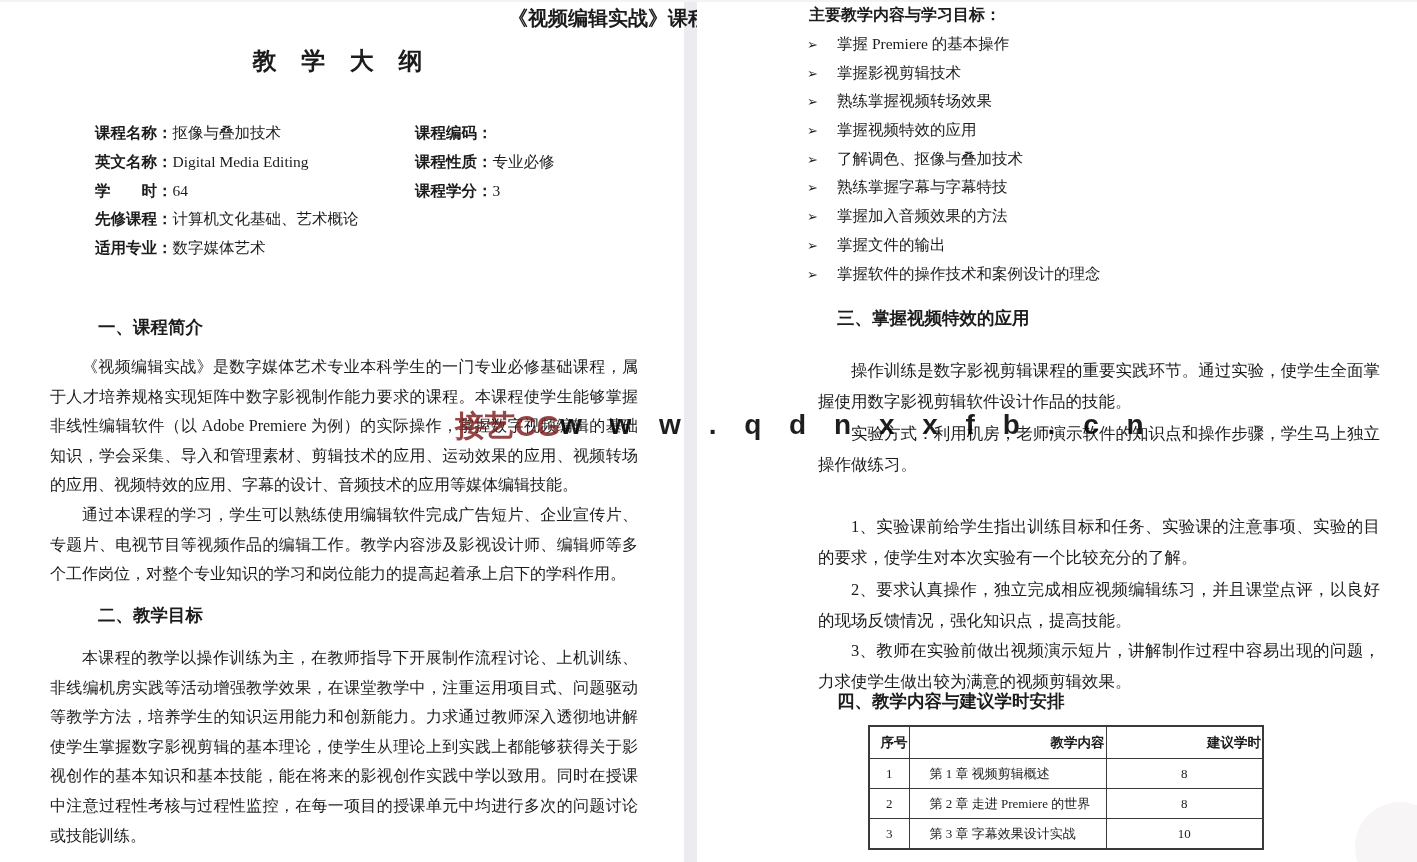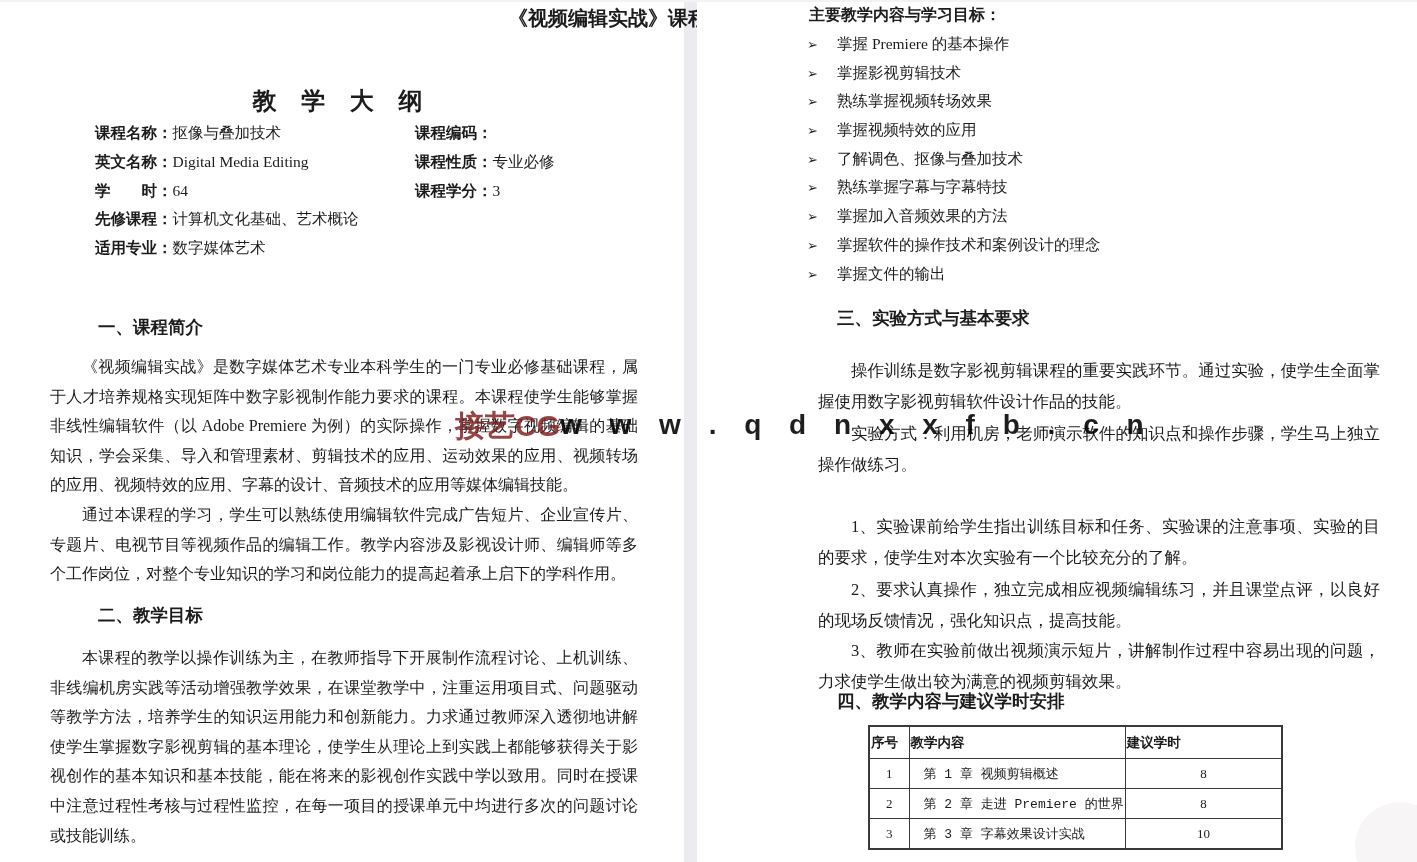--- a/index.html
+++ b/index.html
@@ -16,21 +16,21 @@
   .page{position:absolute;top:2px;bottom:0;background:#ffffff;}
   .page-left{left:0;width:684px;}
   .page-right{left:697px;width:720px;}
   .divider{position:absolute;top:0;bottom:0;left:684px;width:13px;background:#ececf0;}
   .corner-ghost{position:absolute;right:-28px;bottom:-30px;width:90px;height:90px;border-radius:50%;background:#f8f5f7;}
 
   
   .p1-title{position:absolute;top:3px;left:0;width:100%;text-align:right;
     font-family:"Liberation Sans","DejaVu Sans",sans-serif;font-weight:bold;font-size:20px;margin-left:24px;}
   .p1-subtitle{position:absolute;top:43px;left:0;width:100%;text-align:center;
-    font-family:"Liberation Sans","DejaVu Sans",sans-serif;font-weight:bold;font-size:24px;letter-spacing:9px;margin-top:40px;}
+    font-family:"Liberation Sans","DejaVu Sans",sans-serif;font-weight:bold;font-size:24px;letter-spacing:9px;}
   .info{position:absolute;top:117px;left:95px;width:560px;font-size:15.5px;}
   .info-row{position:relative;height:28.8px;line-height:28.8px;white-space:nowrap;}
   .info-row .lbl{font-family:"Liberation Sans","DejaVu Sans",sans-serif;font-weight:bold;}
   .info-row .rcol{position:absolute;left:320px;top:0;}
   .sec-h{font-family:"Liberation Sans","DejaVu Sans",sans-serif;font-weight:bold;font-size:17.5px;}
   .p1-h1{position:absolute;top:313px;left:98px;}
   .p1-h2{position:absolute;top:601px;left:98px;}
   .p1-para{position:absolute;left:50px;width:588px;font-size:16px;line-height:29.6px;
     text-align:justify;text-indent:2em;margin:0;}
   .p1-para-1{top:350px;}
@@ -50,23 +50,23 @@
   .p2-para-a{top:341px;}
   .p2-para-b{top:404px;}
   .p2-para-c{top:466px;}
   .p2-para-d{top:497px;}
   .p2-para-e{top:560px;}
   .p2-para-f{top:621px;}
   .p2-table{position:absolute;top:723px;left:171px;border-collapse:collapse;
     border:2px solid #3a3a3a;table-layout:fixed;}
   .p2-table th,.p2-table td{border:1px solid #3a3a3a;overflow:hidden;white-space:nowrap;}
   .p2-table th{height:29px;font-family:"Liberation Sans","DejaVu Sans",sans-serif;
-    font-weight:bold;font-size:13.5px;text-align:left;}
+    font-weight:bold;font-size:13.5px;text-align:right;}
   .p2-table td{height:27px;font-size:13px;text-align:center;}
-  .p2-table td.cell-content{text-align:left;padding-left:14px;font-family:Liberation Mono, monospace;}
+  .p2-table td.cell-content{text-align:left;padding-left:20px;}
 
   
   .watermark{position:absolute;top:0;left:0;z-index:10;pointer-events:none;white-space:nowrap;
     font-family:"Liberation Sans","DejaVu Sans",sans-serif;font-weight:bold;}
   .wm-brand{position:absolute;top:406px;left:455px;font-size:30px;opacity:0.82;}
   .wm-url{position:absolute;top:409px;left:560px;font-size:28px;letter-spacing:10px;opacity:0.88;}
 </style>
 </head>
 <body>
 
@@ -111,25 +111,25 @@
     <div class="p2-list-title">主要教学内容与学习目标：</div>
 
     <div class="p2-bullets">
       <div class="bullet-row"><span class="bullet-marker">➢</span><span>掌握 Premiere 的基本操作</span></div>
       <div class="bullet-row"><span class="bullet-marker">➢</span><span>掌握影视剪辑技术</span></div>
       <div class="bullet-row"><span class="bullet-marker">➢</span><span>熟练掌握视频转场效果</span></div>
       <div class="bullet-row"><span class="bullet-marker">➢</span><span>掌握视频特效的应用</span></div>
       <div class="bullet-row"><span class="bullet-marker">➢</span><span>了解调色、抠像与叠加技术</span></div>
       <div class="bullet-row"><span class="bullet-marker">➢</span><span>熟练掌握字幕与字幕特技</span></div>
       <div class="bullet-row"><span class="bullet-marker">➢</span><span>掌握加入音频效果的方法</span></div>
+      <div class="bullet-row"><span class="bullet-marker">➢</span><span>掌握文件的输出</span></div>
       <div class="bullet-row"><span class="bullet-marker">➢</span><span>掌握软件的操作技术和案例设计的理念</span></div>
-      <div class="bullet-row"><span class="bullet-marker">➢</span><span>掌握文件的输出</span></div>
     </div>
 
-    <div class="sec-h p2-h3">三、实验方式与基本要求</div>
+    <div class="sec-h p2-h3">三、掌握视频特效的应用</div>
     <p class="p2-para p2-para-a">操作训练是数字影视剪辑课程的重要实践环节。通过实验，使学生全面掌握使用数字影视剪辑软件设计作品的技能。</p>
     <p class="p2-para p2-para-b">实验方式：利用机房，老师演示软件的知识点和操作步骤，学生马上独立操作做练习。</p>
     <p class="p2-para p2-para-d">1、实验课前给学生指出训练目标和任务、实验课的注意事项、实验的目的要求，使学生对本次实验有一个比较充分的了解。</p>
     <p class="p2-para p2-para-e">2、要求认真操作，独立完成相应视频编辑练习，并且课堂点评，以良好的现场反馈情况，强化知识点，提高技能。</p>
     <p class="p2-para p2-para-f">3、教师在实验前做出视频演示短片，讲解制作过程中容易出现的问题，力求使学生做出较为满意的视频剪辑效果。</p>
 
     <div class="sec-h p2-h4">四、教学内容与建议学时安排</div>
 
     <table class="p2-table">
       <colgroup>

